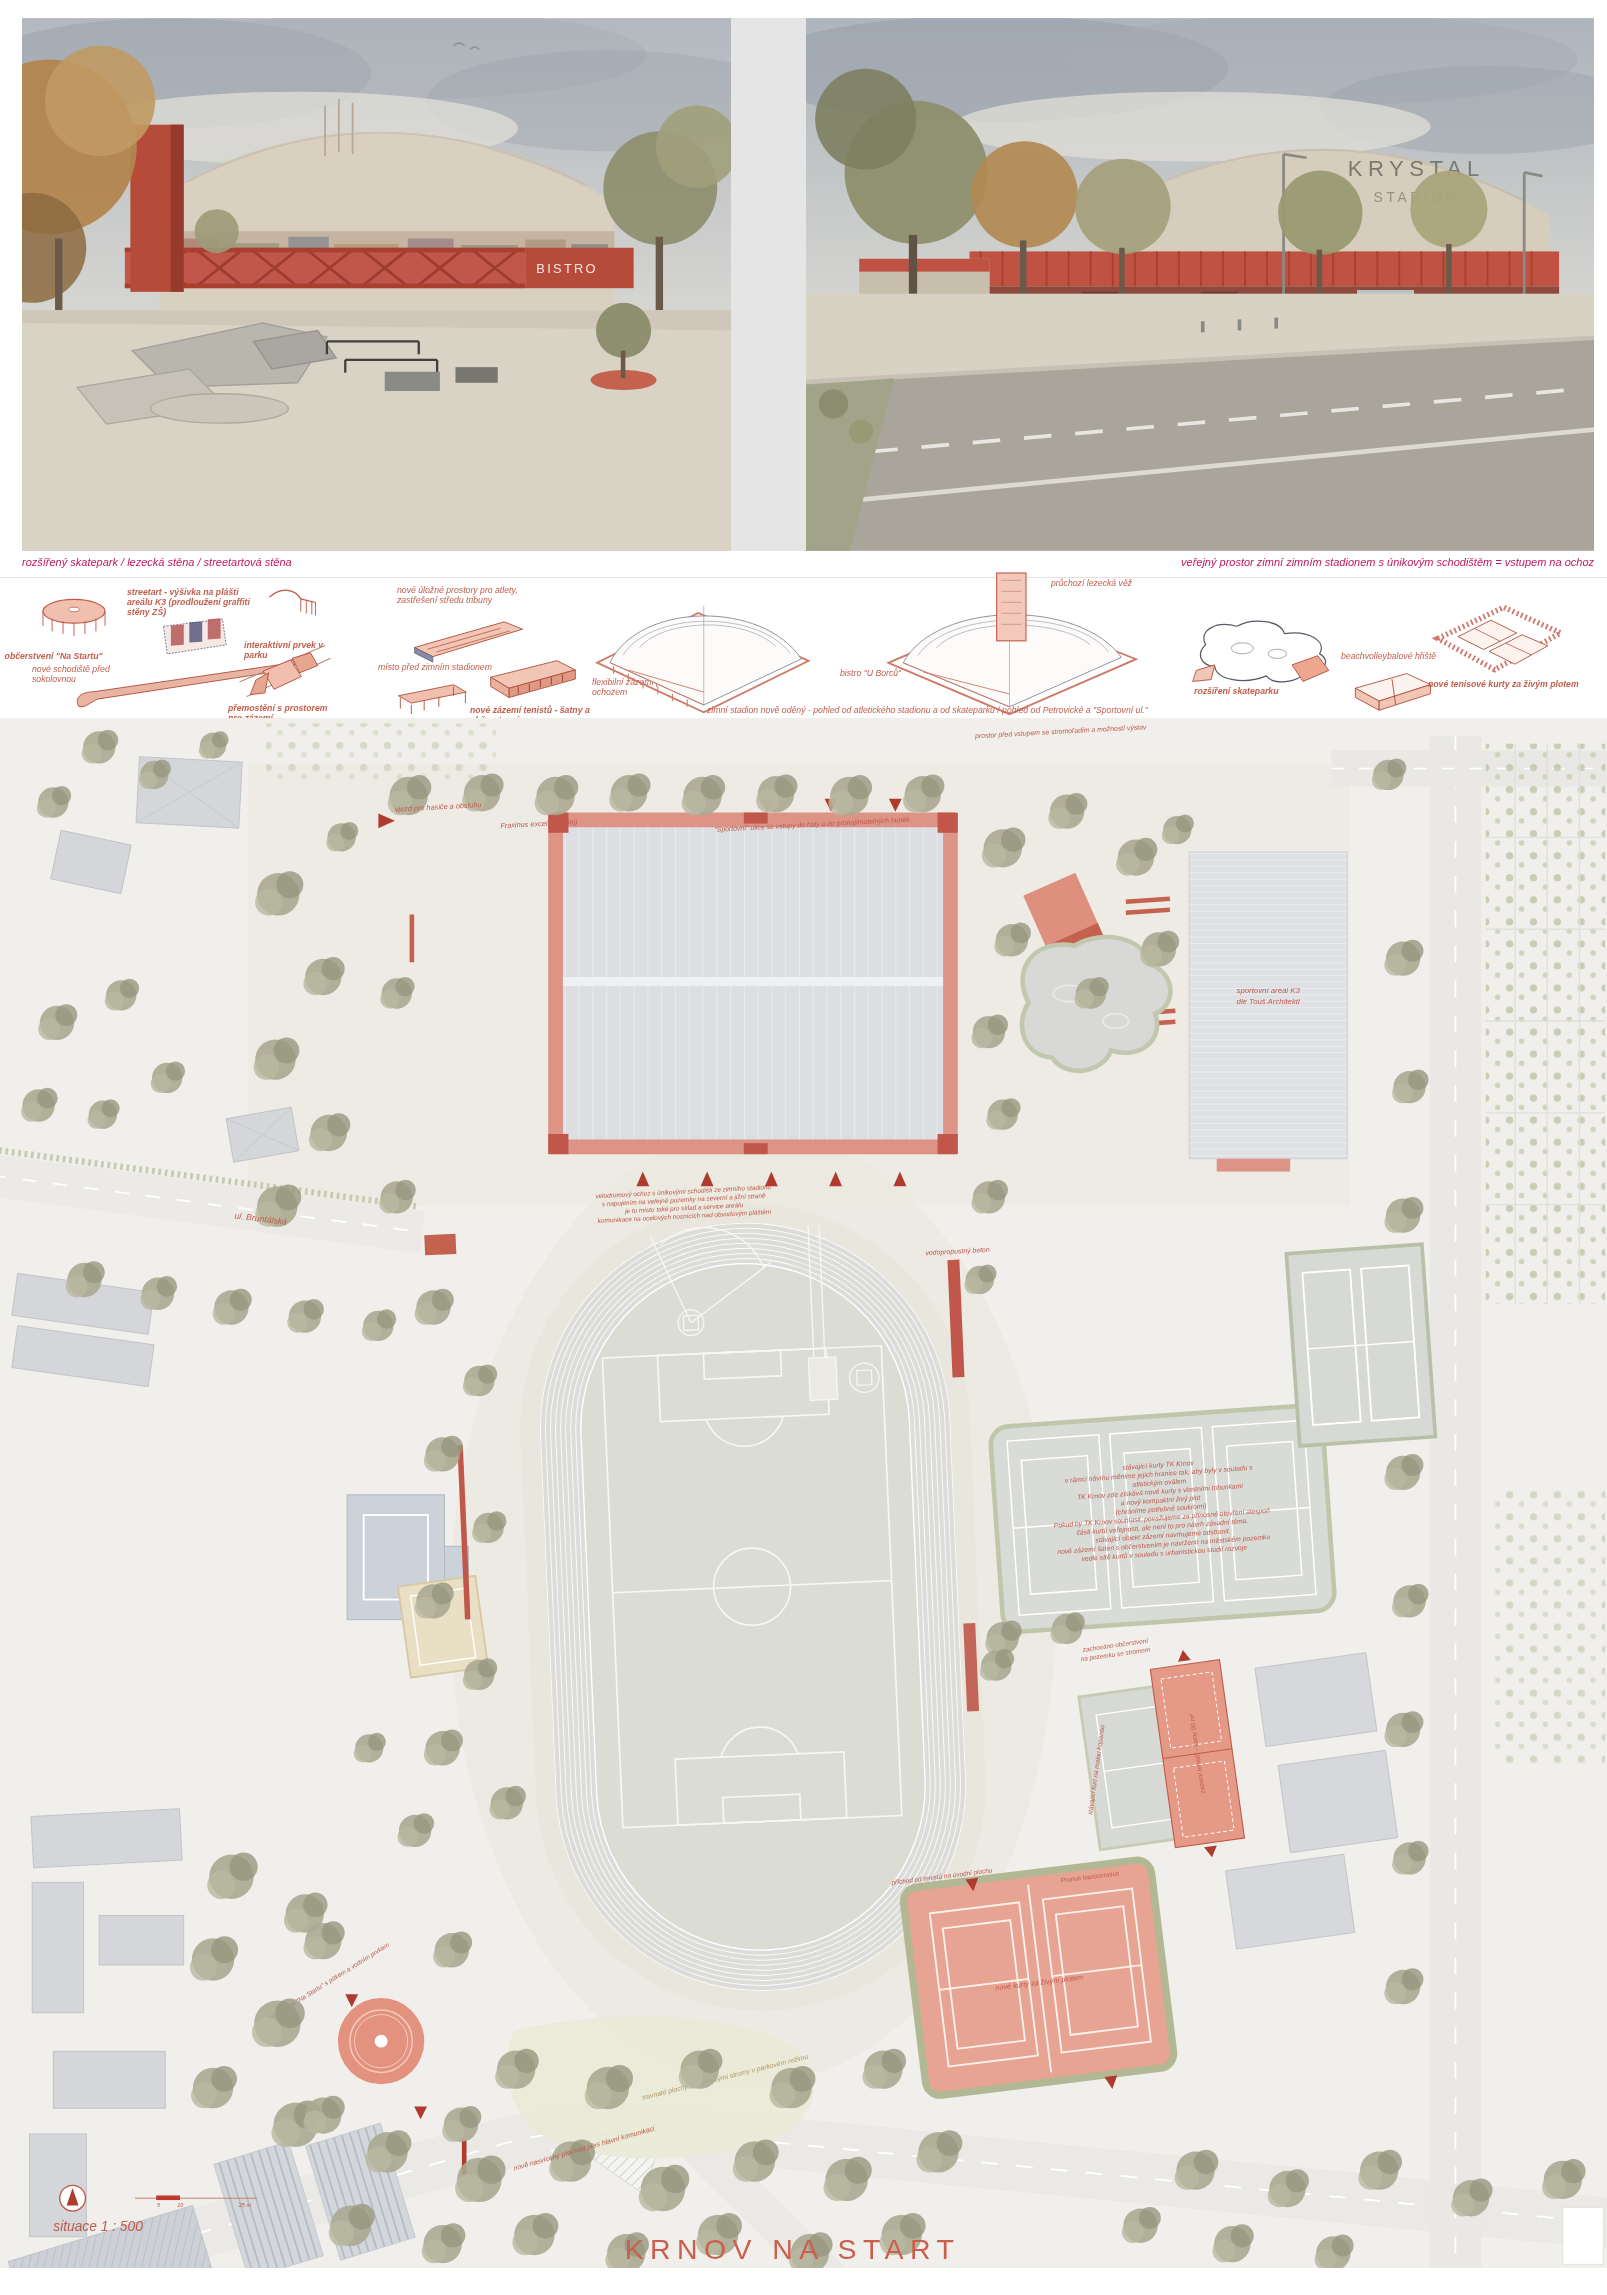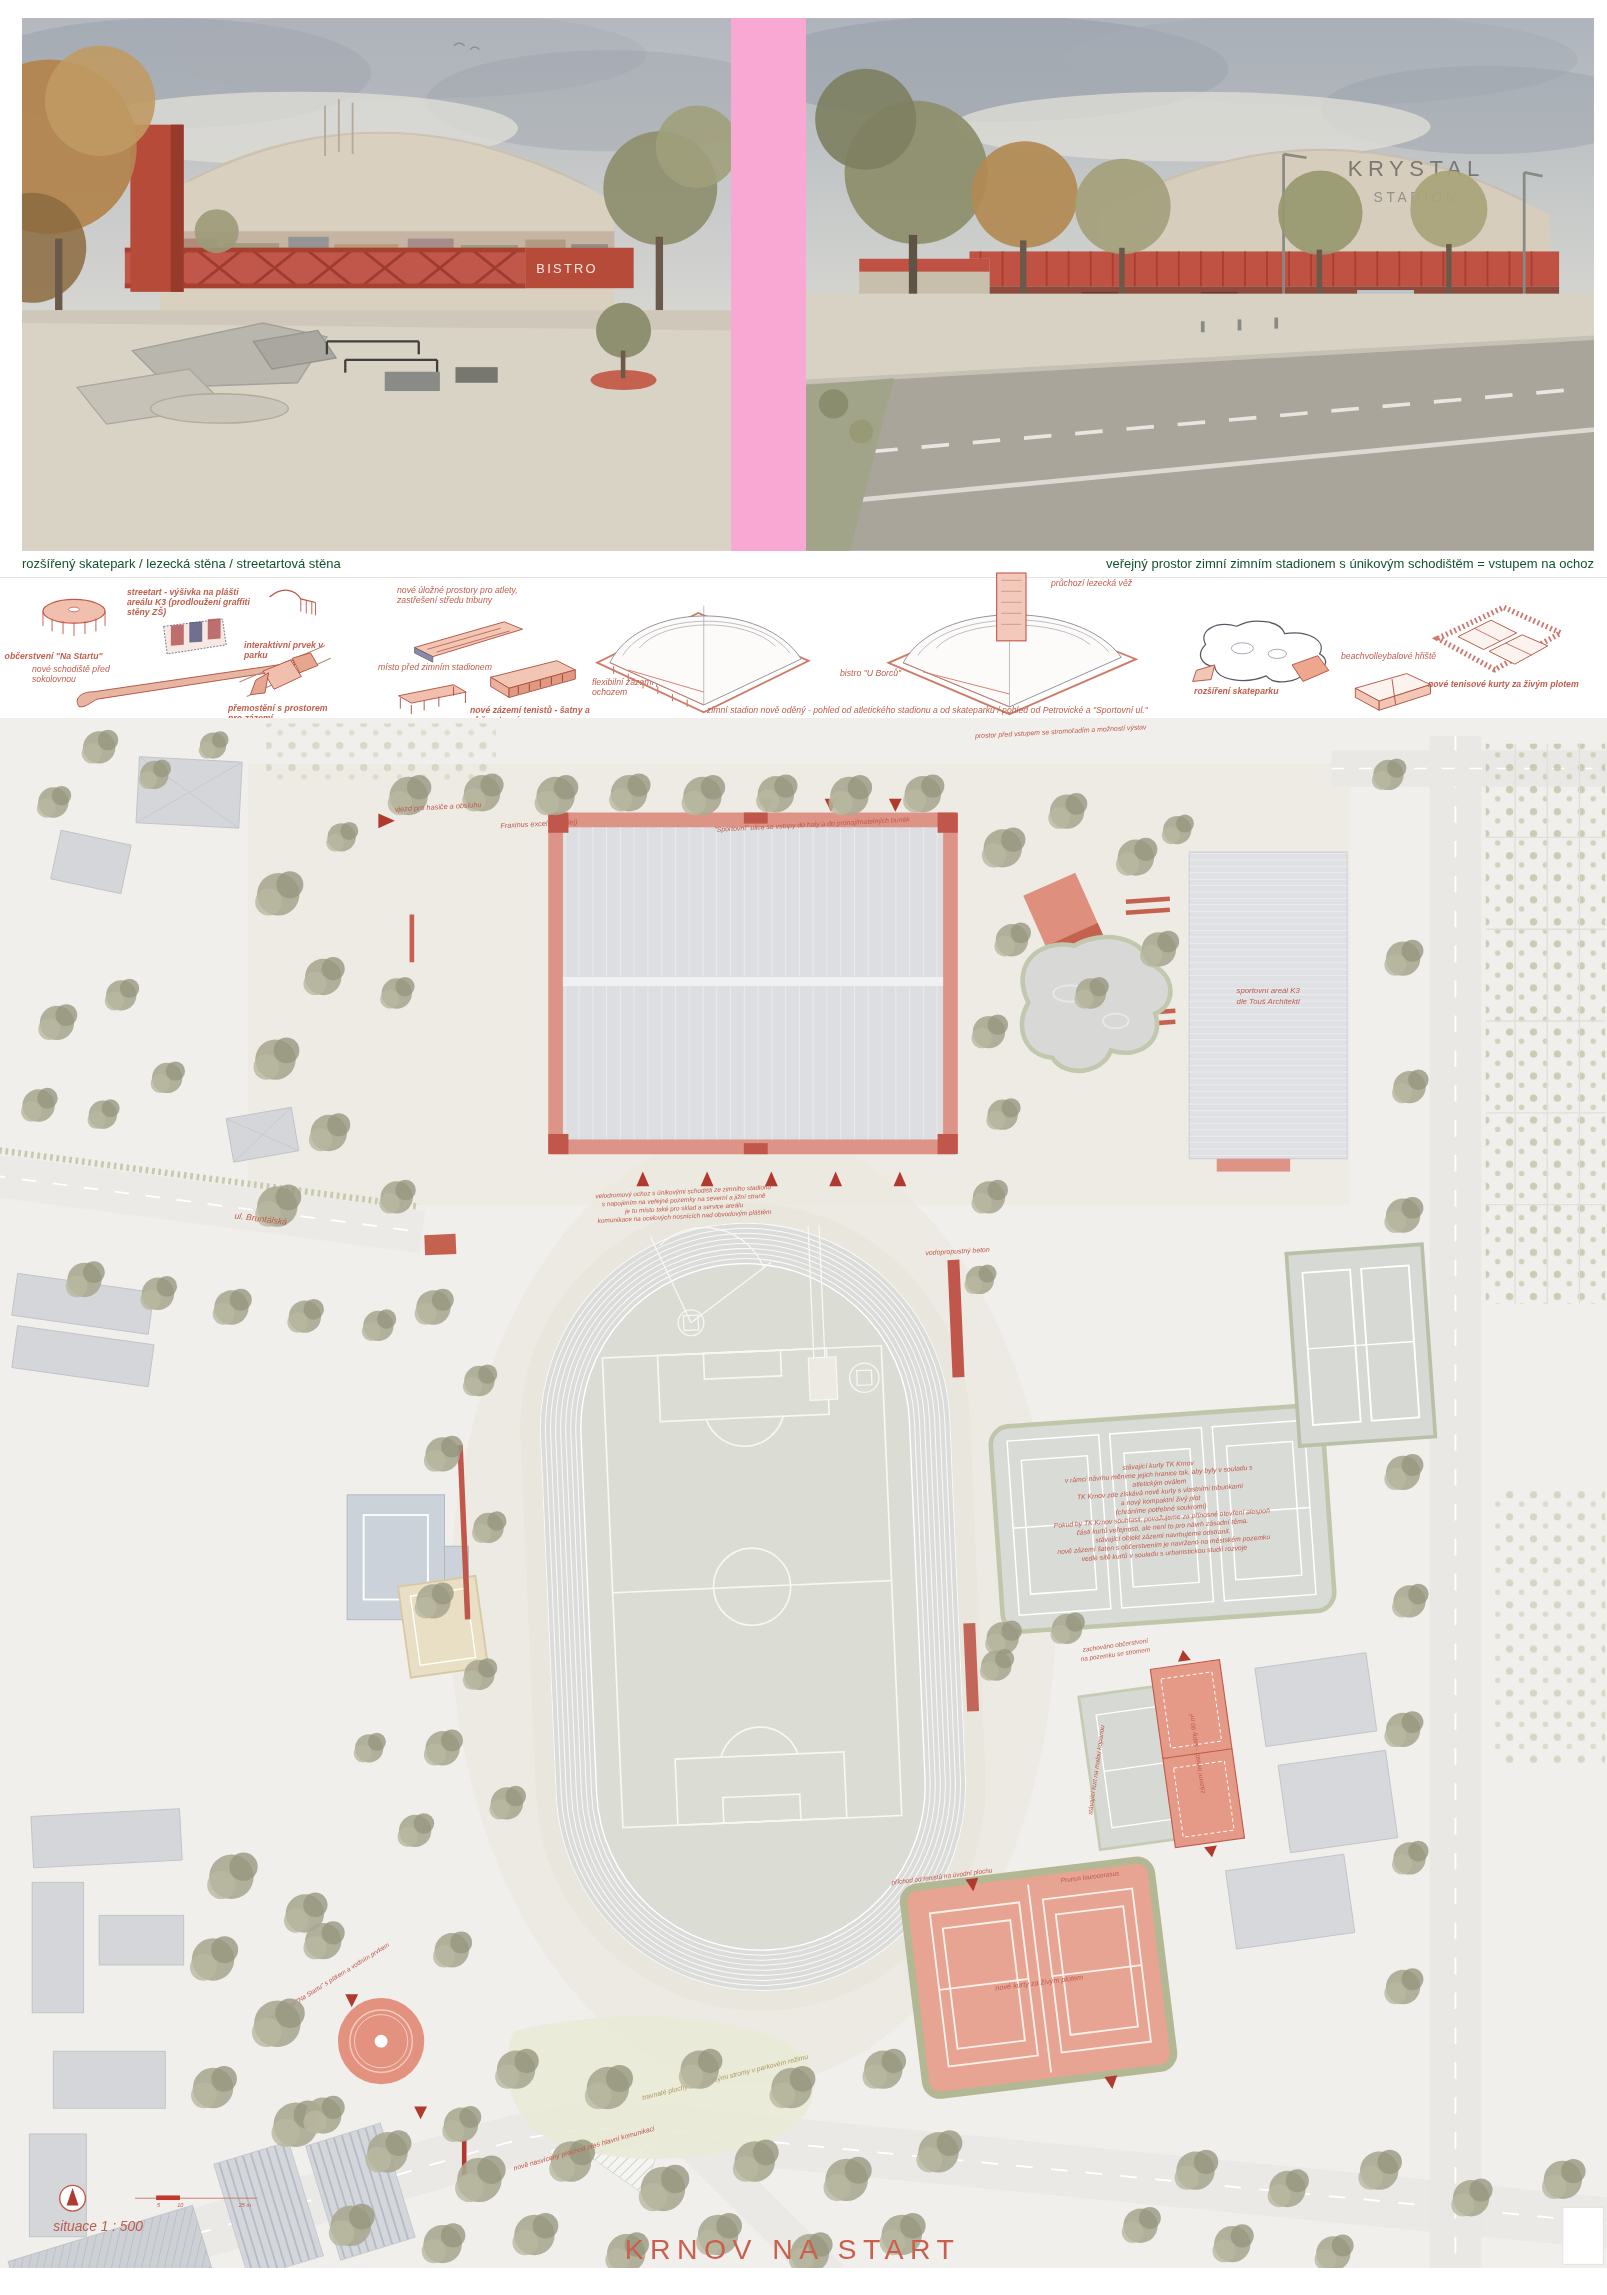--- a/index.html
+++ b/index.html
@@ -1,19 +1,19 @@
 <!DOCTYPE html>
 <html style="font-size:14.7px"><head>
 <meta charset="utf-8">
 <style>
   html,body{margin:0;padding:0;background:#fff;}
   .page{position:relative;width:1607px;height:2296px;background:#fff;overflow:hidden;
         font-family:"Liberation Sans",sans-serif;}
-  .render{position:absolute;overflow:hidden;background:#f9a8d4;}
-  .caption{position:absolute;font-size:13px;color:#14532d;}
+  .render{position:absolute;overflow:hidden;background:#e5e5e5;}
+  .caption{position:absolute;font-size:11px;color:#be185d;font-style:italic;}
   .strip{position:absolute;left:0;top:577px;width:1607px;height:141px;background:#fff;
          border-top:0.9px solid #e3e2de;}
   .di{position:absolute;}
   .di-label{display:block;font-style:italic;font-size:8.7px;line-height:10px;color:#c2604f;}
   .tc{text-align:left;font-weight:bold;}
   .siteplan{position:absolute;left:0;top:718px;}
   svg text{font-family:"Liberation Sans",sans-serif;}
   .pl{font-style:italic;fill:#bf5a4c;}
   .gl{font-style:italic;fill:#b29a66;}
 </style>

